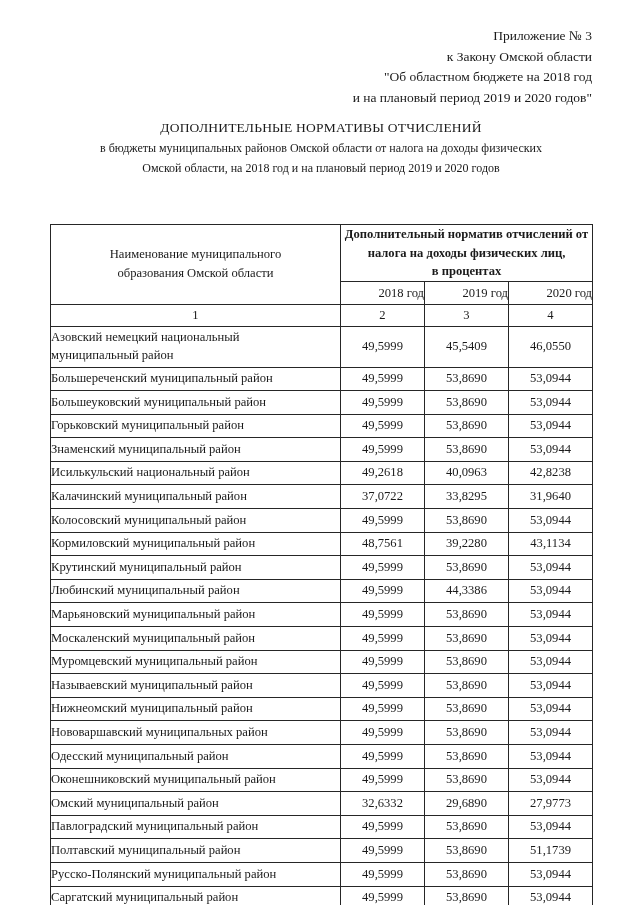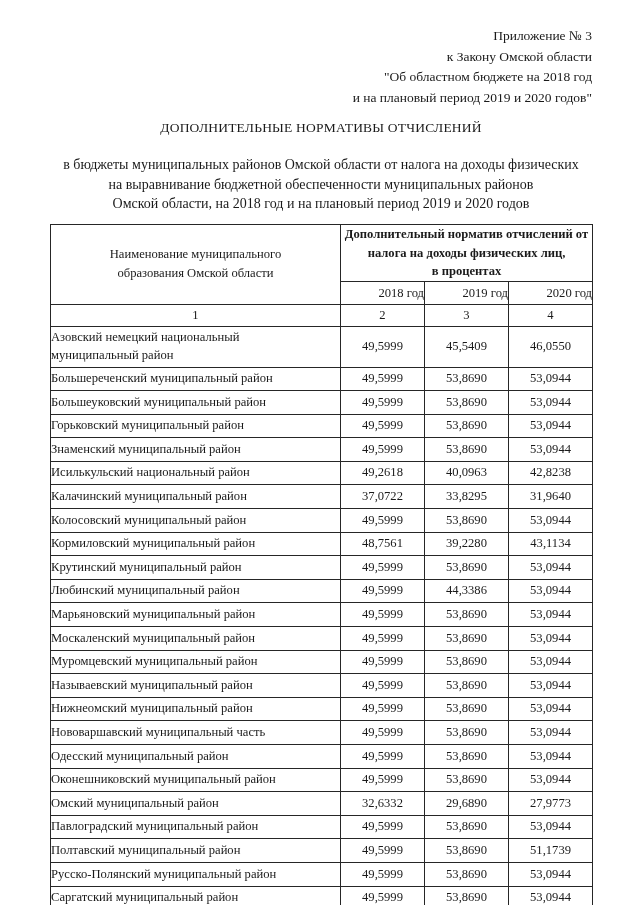--- a/index.html
+++ b/index.html
@@ -43,23 +43,23 @@
     left: 50px;
     width: 542px;
     text-align: center;
   }
   .doc-title-main {
     font-size: 13.5px;
     line-height: 19px;
     letter-spacing: 0.2px;
   }
   .doc-subtitle {
-    font-size: 14px;
+    font-size: 12px;
     line-height: 19.5px;
-    margin-top: 18px;
+    margin-top: 2px;
   }
   .doc-subtitle div {
     white-space: nowrap;
   }
 
   
   .table-wrap {
     position: absolute;
     top: 224px;
     left: 50px;
@@ -133,21 +133,20 @@
     <div>Приложение № 3</div>
     <div>к Закону Омской области</div>
     <div>"Об областном бюджете на 2018 год</div>
     <div>и на плановый период 2019 и 2020 годов"</div>
   </div>
 
   <div class="doc-title-wrap">
     <div class="doc-title-main">ДОПОЛНИТЕЛЬНЫЕ НОРМАТИВЫ ОТЧИСЛЕНИЙ</div>
     <div class="doc-subtitle">
       <div>в бюджеты муниципальных районов Омской области от налога на доходы физических</div>
-      <div>на выравнивание бюджетной обеспеченности муниципальных районов</div>
       <div>Омской области, на 2018 год и на плановый период 2019 и 2020 годов</div>
     </div>
   </div>
 
   <div class="table-wrap">
     <table class="nrm">
       <colgroup>
         <col class="c-name">
         <col class="c-y1">
         <col class="c-y2">
@@ -271,21 +270,21 @@
             <td class="val">53,8690</td>
             <td class="val">53,0944</td>
           </tr>
           <tr class="data-row">
             <td class="name">Нижнеомский муниципальный район</td>
             <td class="val">49,5999</td>
             <td class="val">53,8690</td>
             <td class="val">53,0944</td>
           </tr>
           <tr class="data-row">
-            <td class="name">Нововаршавский муниципальный часть</td>
+            <td class="name">Нововаршавский муниципальных район</td>
             <td class="val">49,5999</td>
             <td class="val">53,8690</td>
             <td class="val">53,0944</td>
           </tr>
           <tr class="data-row">
             <td class="name">Одесский муниципальный район</td>
             <td class="val">49,5999</td>
             <td class="val">53,8690</td>
             <td class="val">53,0944</td>
           </tr>

